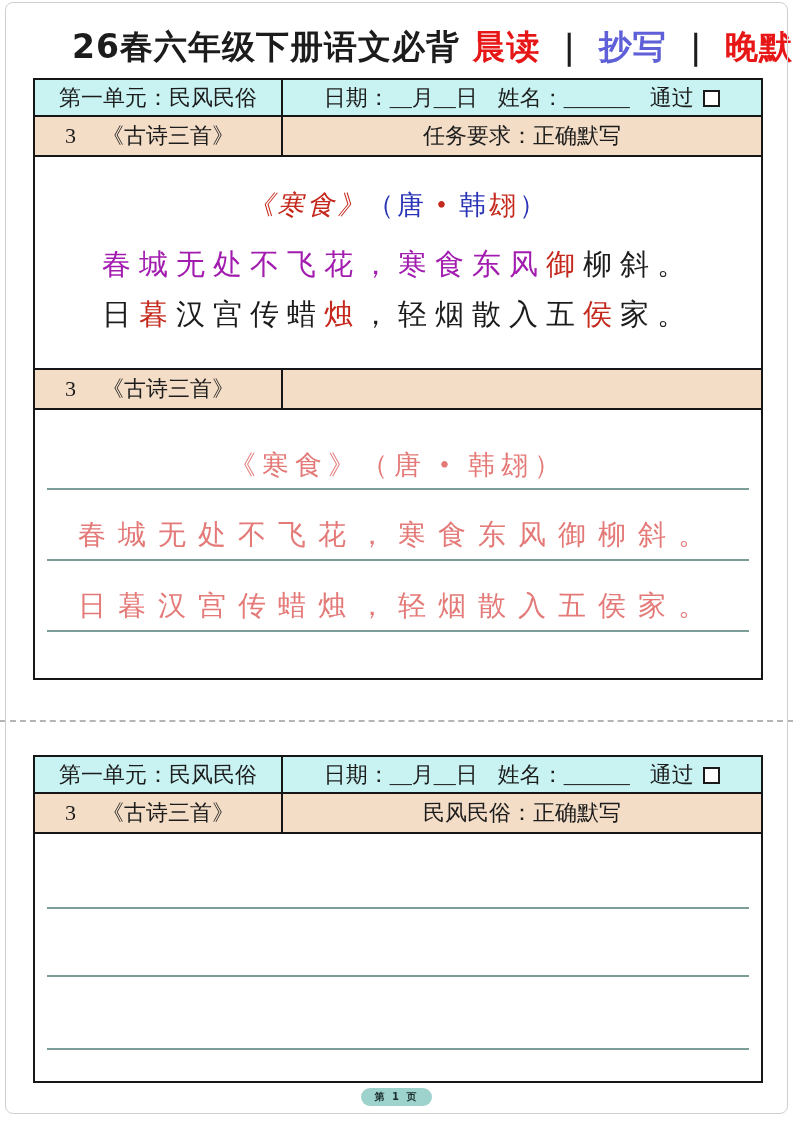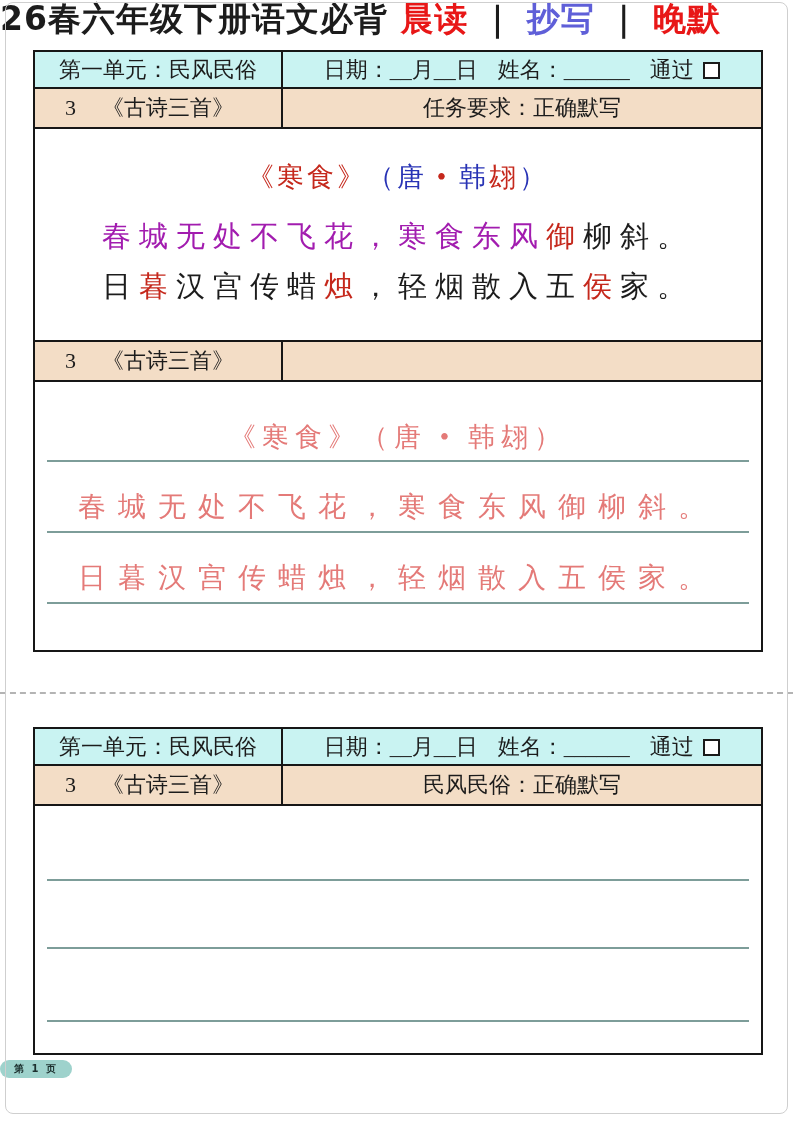--- a/index.html
+++ b/index.html
@@ -1,21 +1,21 @@
 <!DOCTYPE html>
 <html><head>
 <meta charset="utf-8">
 <style>
   * { margin:0; padding:0; box-sizing:border-box; }
   html,body { width:793px; height:1122px; background:#ffffff; }
   body { position:relative; font-family:"Liberation Serif","DejaVu Serif",serif; color:#1c1c1c; }
   .page-frame { position:absolute; left:5px; top:2px; right:5px; bottom:8px;
                 border:1px solid #cfcfcf; border-radius:8px; pointer-events:none; }
 
-  .doc-title { text-align:left; font-family:"DejaVu Sans","Liberation Sans",sans-serif;
+  .doc-title { padding-top:28px; text-align:right; font-family:"DejaVu Sans","Liberation Sans",sans-serif;
                font-weight:bold; font-size:33px; line-height:38px; letter-spacing:1px; white-space:nowrap; }
 
   .sheet { width:730px; margin-left:33px; border:2px solid #161616; background:#fff; }
   .sheet-1 { margin-top:12px; }
   .row { display:flex; border-bottom:2px solid #161616; align-items:center; }
   .row:last-child { border-bottom:none; }
   .row-head { background:#c9f3f2; height:37px; font-size:22px; }
   .row-task { background:#f3ddc6; height:40px; font-size:22px; }
   .cell-left  { width:248px; border-right:2px solid #161616; height:100%;
                 display:flex; align-items:center; justify-content:center; }
@@ -39,21 +39,21 @@
 
   .page-break { margin-top:40px; border-top:2px dashed #b4b4b4; height:0; }
   .sheet-2 { margin-top:33px; }
 
   .dictate-area { height:247px; display:block; }
   .write-line { margin:0 12px; border-bottom:2px solid #7d9d99; }
   .write-line.w0 { height:75px; }
   .write-line.w1 { height:68px; }
   .write-line.w2 { height:73px; }
 
-  .footer { margin-top:5px; display:flex; justify-content:flex-start; }
+  .footer { margin-top:5px; display:flex; justify-content:center; }
   .footer-pill { background:#9ed2cc; color:#1c2f2e; border-radius:9px; height:18px;
                  padding:0 14px; display:flex; align-items:center; font-size:10px;
                  font-weight:bold; letter-spacing:2px;
                  font-family:"DejaVu Sans","Liberation Sans",sans-serif; }
 </style>
 </head>
 <body>
 
 <div class="page-frame"></div>
 
@@ -77,21 +77,21 @@
 
   <div class="row row-task">
     <div class="cell-left">
       <span>3</span>
       <span>《古诗三首》</span>
     </div>
     <div class="cell-right">任务要求：正确默写</div>
   </div>
 
   <div class="row poem-area">
-    <div class="poem-title"><span style="color: rgb(197, 40, 28);">《寒食》</span><span style="color: rgb(40, 51, 181);">（唐</span><span style="color: rgb(197, 40, 28);"> • </span><span style="color: rgb(40, 51, 181);">韩</span><span style="color: rgb(197, 40, 28);">翃</span><span style="color: rgb(40, 51, 181);">）</span></div>
+    <div class="poem-title"><span style="color: rgb(197, 40, 28); font-style: italic;">《寒食》</span><span style="color: rgb(40, 51, 181);">（唐</span><span style="color: rgb(197, 40, 28);"> • </span><span style="color: rgb(40, 51, 181);">韩</span><span style="color: rgb(197, 40, 28);">翃</span><span style="color: rgb(40, 51, 181);">）</span></div>
     <div class="poem-line"><span style="color: #a21caf;">春城无处不飞花，寒食东风</span><span style="color: rgb(197, 40, 28);">御</span><span style="color: rgb(28, 28, 28);">柳斜。</span></div>
     <div class="poem-line"><span style="color: rgb(28, 28, 28);">日</span><span style="color: rgb(197, 40, 28);">暮</span><span style="color: rgb(28, 28, 28);">汉宫传蜡</span><span style="color: rgb(197, 40, 28);">烛</span><span style="color: rgb(28, 28, 28);">，轻烟散入五</span><span style="color: rgb(197, 40, 28);">侯</span><span style="color: rgb(28, 28, 28);">家。</span></div>
   </div>
 
   <div class="row row-task">
     <div class="cell-left">
       <span>3</span>
       <span>《古诗三首》</span>
     </div>
   </div>

